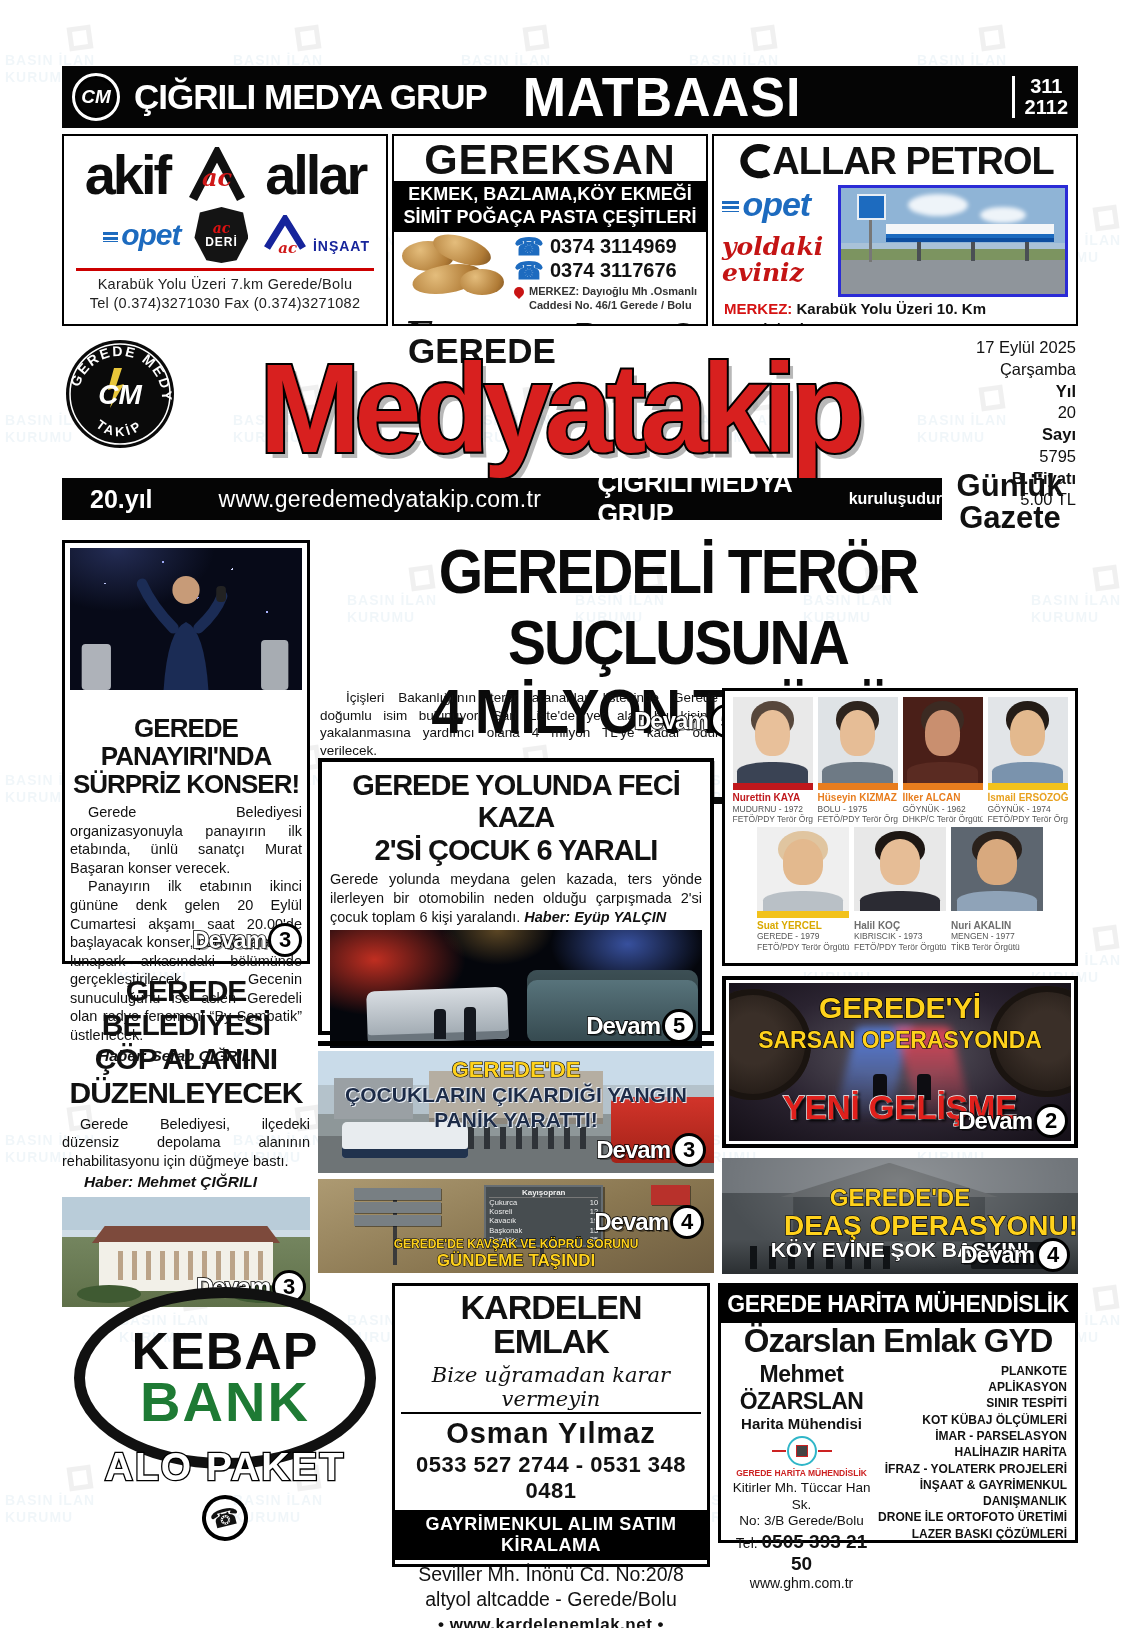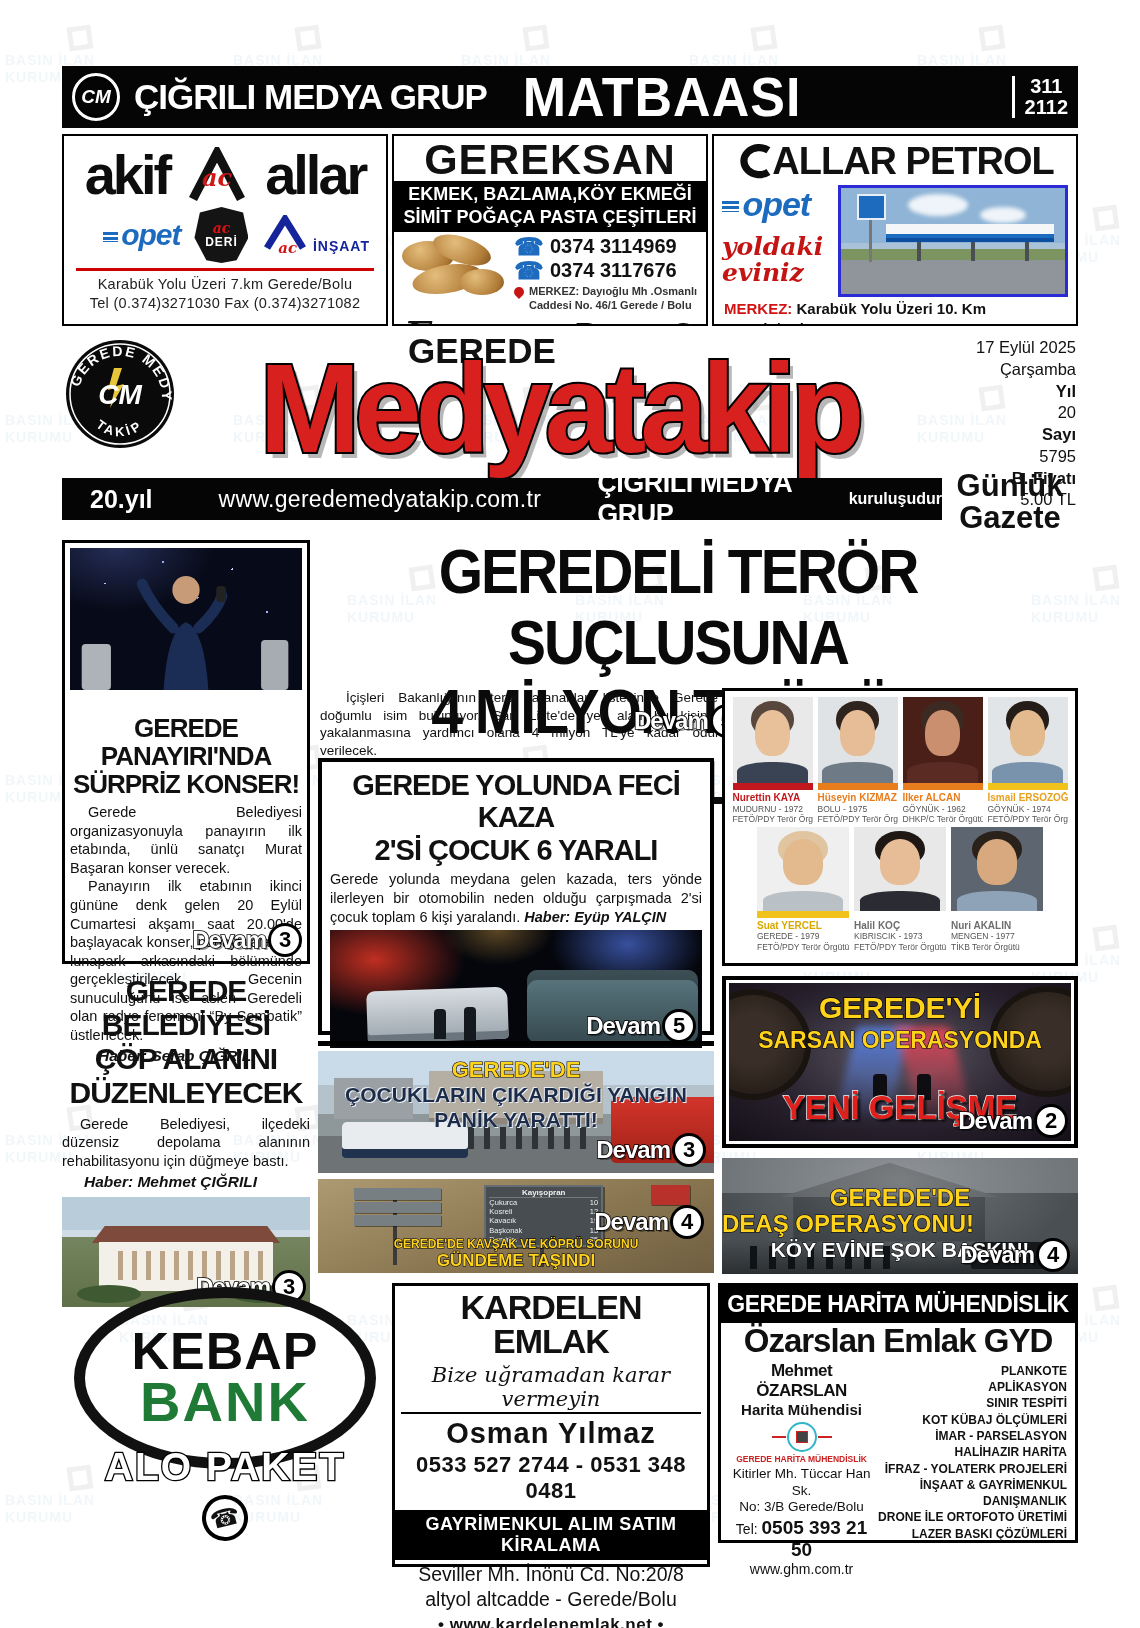--- a/index.html
+++ b/index.html
@@ -168,21 +168,21 @@
 .op-l2{position:absolute;top:44px;width:100%;text-align:center;font-size:23px;font-weight:900;color:#ffd21c;-webkit-text-stroke:1.2px #000;paint-order:stroke fill}
 .op-l3{position:absolute;bottom:14px;width:100%;text-align:center;font-size:33px;font-weight:900;color:#e0201c;-webkit-text-stroke:1.4px #fff;paint-order:stroke fill;text-shadow:2px 2px 3px #000}
 #operasyon .devam{position:absolute;right:6px;bottom:6px}
 #deas{left:722px;top:1158px;width:356px;height:116px;overflow:hidden;background:linear-gradient(#70757a 0 30%,#4a4f53 30% 70%,#2b2f32 100%)}
 .d-house{position:absolute;left:20%;top:8%;width:54%;height:64%;background:#34393d;clip-path:polygon(0 40%,50% 0,100% 40%,100% 100%,0 100%)}
 .d-roof{position:absolute;left:16%;top:4%;width:62%;height:30%;background:#55595c;clip-path:polygon(0 100%,50% 0,100% 100%)}
 .d-fog{position:absolute;inset:0;background:radial-gradient(ellipse at 50% 20%,rgba(255,255,255,.22),transparent 70%)}
 .d-figs{position:absolute;left:8%;bottom:4%;width:40%;height:20%;background:repeating-linear-gradient(90deg,#101316 0 7px,transparent 7px 19px)}
 .d-car{position:absolute;right:4%;bottom:4%;width:26%;height:24%;background:#15181b;border-radius:6px 10px 2px 2px}
 .deas-l1{position:absolute;top:26px;width:100%;text-align:center;font-size:24px;font-weight:900;color:#ffd21c;-webkit-text-stroke:1.2px #000;paint-order:stroke fill}
-.deas-l2{position:absolute;top:52px;width:100%;text-align:left;font-size:24px;font-weight:900;color:#ffd21c;-webkit-text-stroke:1.2px #000;paint-order:stroke fill}
+.deas-l2{position:absolute;top:52px;width:100%;text-align:right;font-size:28px;font-weight:900;color:#ffd21c;-webkit-text-stroke:1.2px #000;paint-order:stroke fill}
 .deas-l3{position:absolute;top:80px;width:100%;text-align:center;font-size:21px;font-weight:900;color:#fff;-webkit-text-stroke:1.1px #000;paint-order:stroke fill}
 #deas .devam{position:absolute;right:8px;bottom:2px}
 
 #kebap{left:62px;top:1283px;width:326px;height:290px;text-align:center}
 .kb-ellipse{margin:4px auto 0;width:302px;height:182px;border:11px solid #111;border-radius:50%;display:flex;flex-direction:column;align-items:center;justify-content:center;line-height:.92}
 .kb-w1{font-size:52px;font-weight:900;letter-spacing:1px;color:#0d0d0d}
 .kb-w2{font-size:56px;font-weight:900;letter-spacing:2px;color:#1e7a34}
 .kb-sub{margin-top:-24px;font-size:39px;font-weight:900;letter-spacing:2px;color:#fff;-webkit-text-stroke:2.6px #000;paint-order:stroke fill}
 .kb-phone{display:flex;align-items:center;justify-content:center;gap:14px;margin-top:6px}
 .kb-ic{width:46px;height:46px;border-radius:50%;border:4px solid #000;display:flex;align-items:center;justify-content:center;font-size:24px;transform:rotate(-14deg)}
@@ -193,21 +193,21 @@
 .kd-person{font-size:29px;font-weight:900;letter-spacing:1px;margin-top:3px}
 .kd-phones{font-size:22px;font-weight:600;margin-top:2px;letter-spacing:.5px}
 .kd-bar{background:#000;color:#fff;font-size:18px;font-weight:700;padding:4px 0;margin:6px -6px 2px;letter-spacing:.5px}
 .kd-addr{font-size:19.5px;line-height:1.3}
 .kd-web{font-size:17px;font-weight:900;margin-top:2px;letter-spacing:.5px}
 #harita{left:718px;top:1283px;width:360px;height:260px;border:3px solid #000;background:#fff}
 .h-title{background:#000;color:#fff;font-size:23px;font-weight:900;text-align:center;padding:5px 0;letter-spacing:-.5px}
 .h-sub{font-size:33px;font-weight:900;text-align:center;letter-spacing:-1px;line-height:1.05;padding:1px 0 2px}
 .h-cols{display:flex;padding:0 8px 4px;gap:4px}
 .h-left{width:54%;text-align:center}
-.h-person{font-size:17px;font-weight:900;letter-spacing:-.5px}
+.h-person{font-size:23px;font-weight:900;letter-spacing:-.5px}
 .h-ptitle{font-size:15px;font-weight:700}
 .h-logo{margin:2px auto 0;width:44px;height:34px;position:relative}
 .h-logoring{position:absolute;left:50%;top:50%;transform:translate(-50%,-50%);width:30px;height:30px;border-radius:50%;border:2px solid #30b6c8;display:flex;align-items:center;justify-content:center}
 .h-logodot{width:12px;height:12px;background:#444;border:1px solid #c22}
 .h-arrow{position:absolute;width:14px;height:2px;background:#c22}
 .h-logotext{font-size:8.5px;font-weight:700;color:#c22;white-space:nowrap}
 .h-addr{font-size:13.5px;line-height:1.25;margin-top:2px}
 .h-tel{font-size:14px;margin-top:1px}
 .h-tel .v{font-size:19px;font-weight:900}
 .h-web{font-size:14px}

